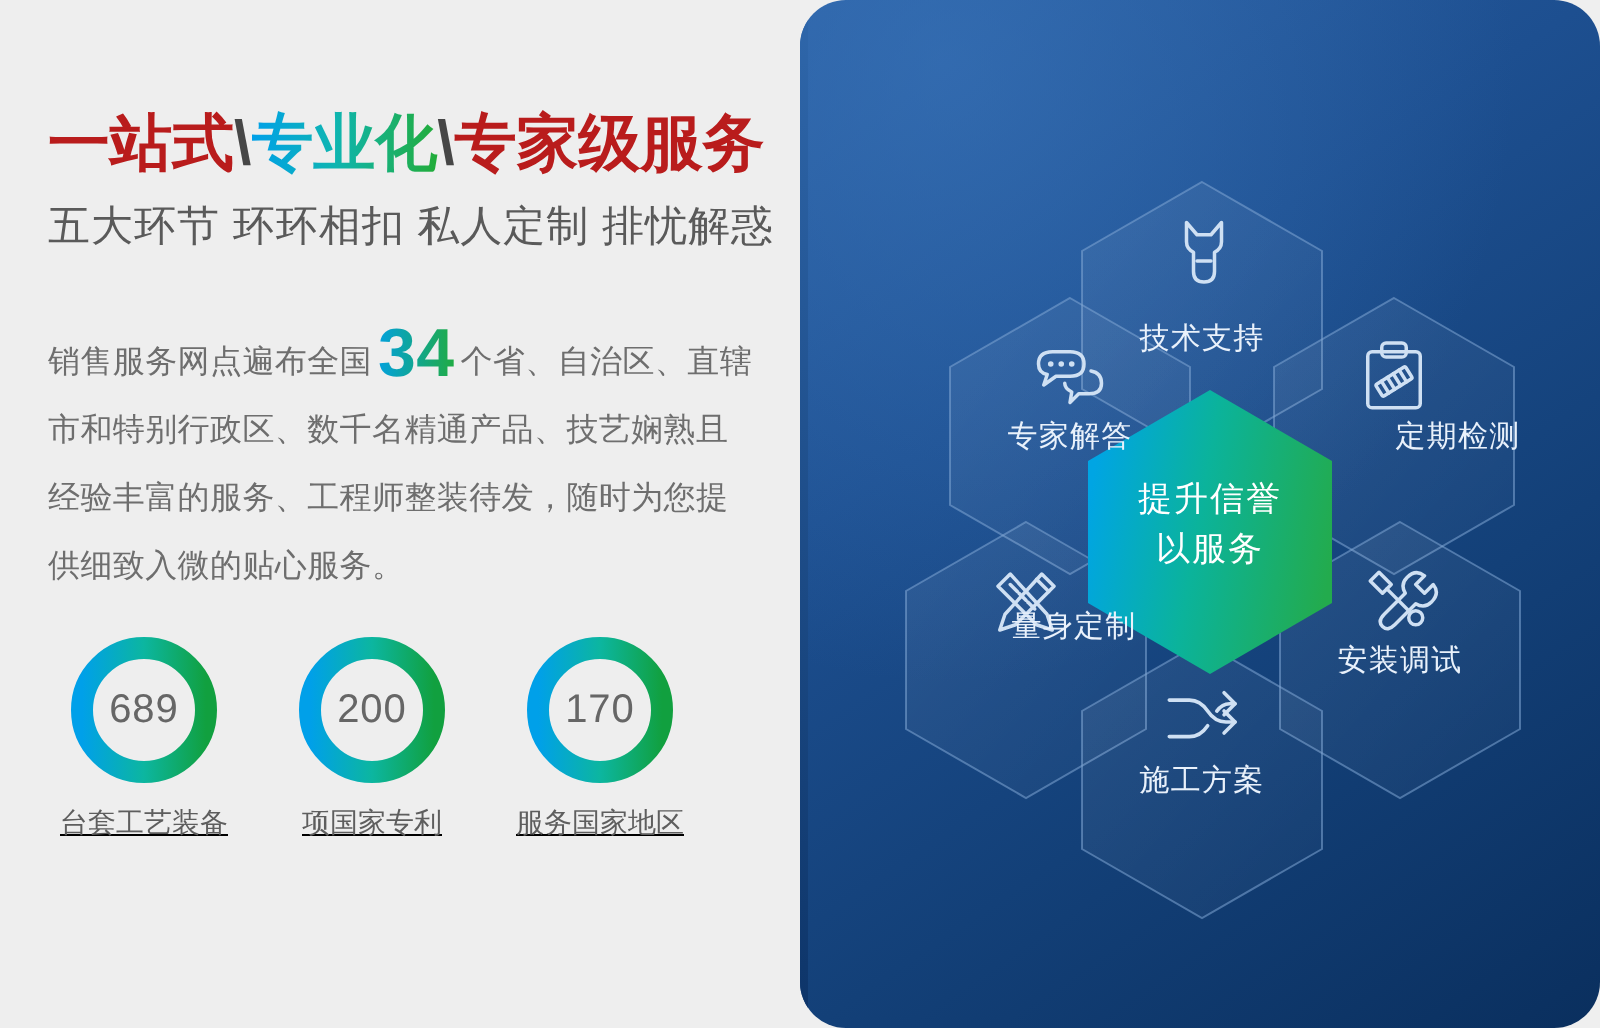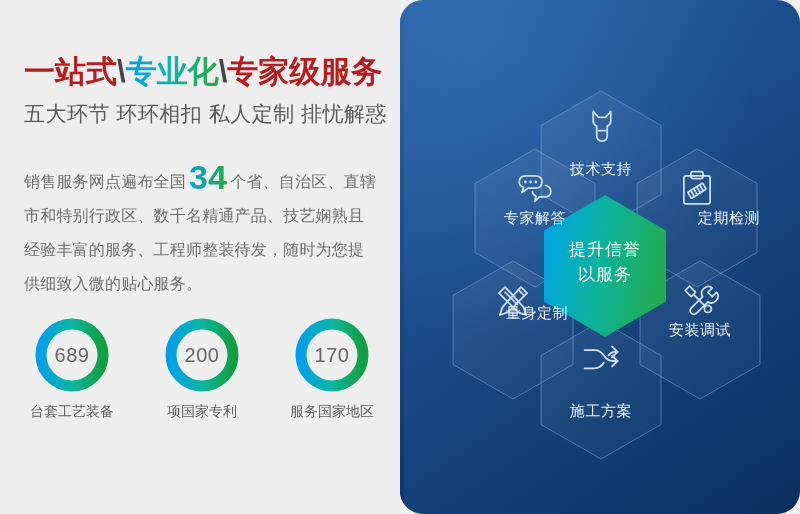--- a/index.html
+++ b/index.html
@@ -39,21 +39,21 @@
   .body-copy .big-num{
     font-size:34px;font-weight:bold;vertical-align:-2px;
     padding:0 3px;
     background:linear-gradient(90deg,#00a0e9 0%,#22ac38 100%);
     -webkit-background-clip:text;background-clip:text;
     -webkit-text-fill-color:transparent;color:#0fb5b0;
   }
 
   .stats{
     position:absolute;left:24px;top:318px;width:356px;
-    display:flex;justify-content:flex-start;gap:34px;
+    display:flex;justify-content:flex-start;gap:18px;text-decoration:underline;
   }
   .stat{width:96px;display:flex;flex-direction:column;align-items:center;}
   .ring-wrap{position:relative;width:74px;height:74px;}
   .ring-wrap svg{display:block;}
   .ring-num{
     position:absolute;left:0;top:0;width:74px;height:74px;
     display:flex;align-items:center;justify-content:center;
     font-size:20px;color:#666;letter-spacing:0.5px;
   }
   .stat-label{
@@ -257,21 +257,21 @@
           <path d="M31 17 Q34 13 38 13 L41 13"></path>
           <polyline points="35,7 41,13 35,19"></polyline>
         </g>
       </svg>
 
       <div class="hexlabel" style="left:201px;top:160px;">技术支持</div>
       <div class="hexlabel" style="left:135px;top:209px;">专家解答</div>
       <div class="hexlabel" style="left:297px;top:209px;margin-left:32px;">定期检测</div>
       <div class="hexlabel" style="left:113px;top:304px;margin-left:24px;">量身定制</div>
       <div class="hexlabel" style="left:300px;top:321px;">安装调试</div>
-      <div class="hexlabel" style="left:201px;top:381px;margin-top:21px;">施工方案</div>
+      <div class="hexlabel" style="left:201px;top:381px;">施工方案</div>
 
       <div class="center-text" style="left:205px;top:237px;">
         <div>提升信誉</div>
         <div>以服务</div>
       </div>
 
     </div>
   </div>
 
 </div>

